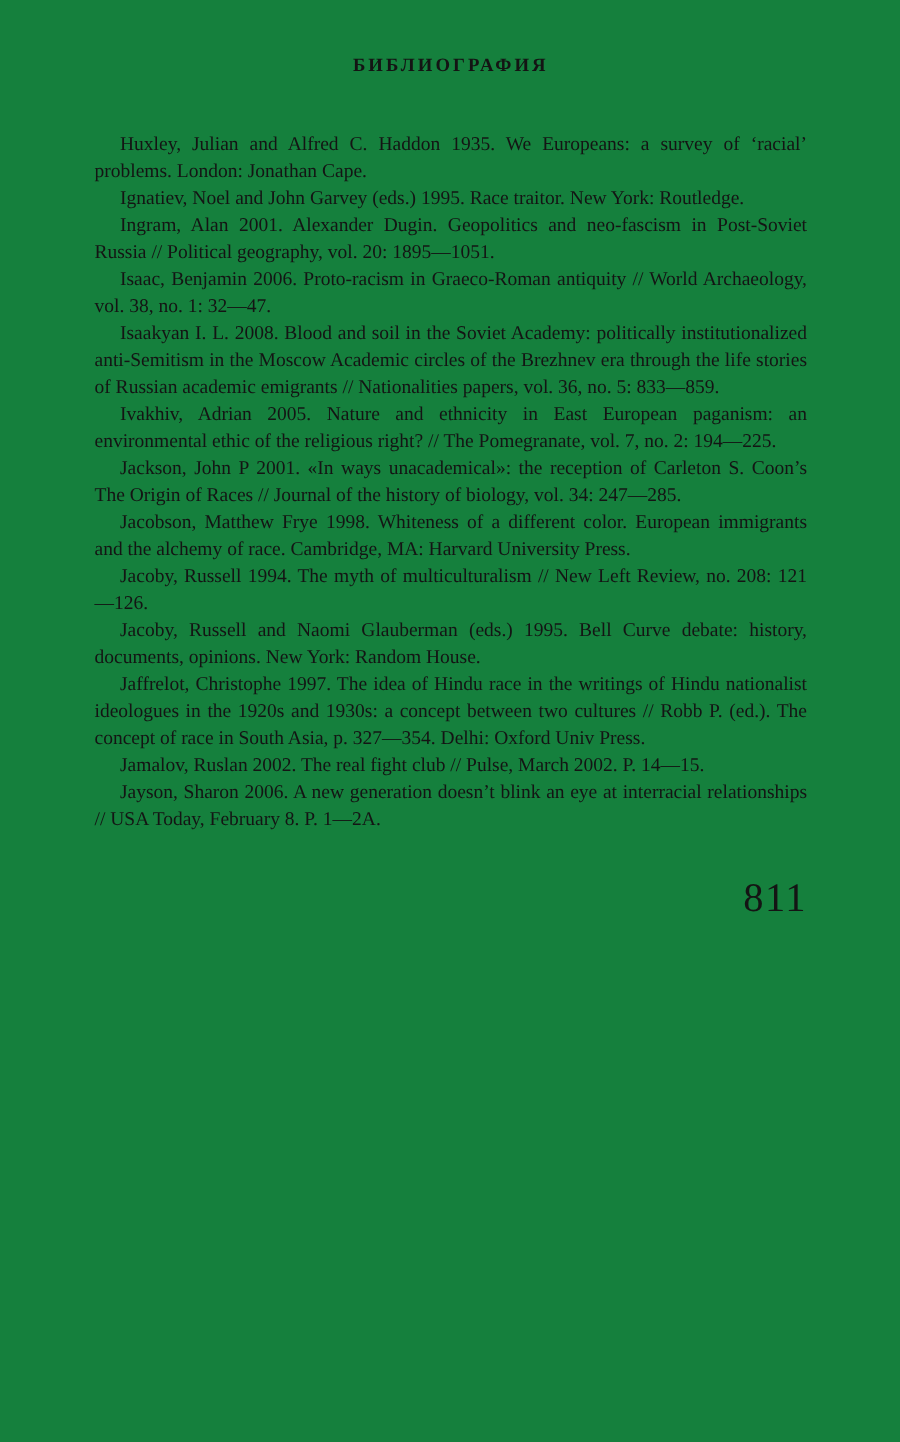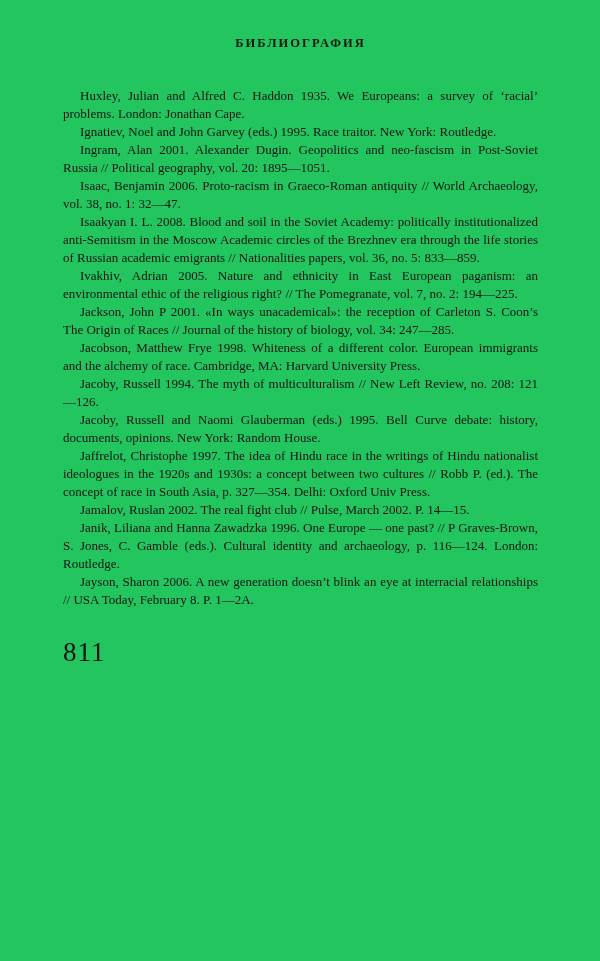--- a/index.html
+++ b/index.html
@@ -7,21 +7,21 @@
     padding: 0;
     background: #ffffff;
   }
   .page {
     position: relative;
     width: 600px;
     height: 961px;
     box-sizing: border-box;
     margin: 0 auto;
     padding: 36px 62px 0 63px;
-    background: #22c55e;
+    background: #15803d;
     color: #141414;
     font-family: "Liberation Serif", "DejaVu Serif", serif;
     overflow: hidden;
   }
   .running-head {
     text-align: center;
     font-size: 12.5px;
     font-weight: 600;
     letter-spacing: 2px;
     margin: 0 0 36px 0;
@@ -35,21 +35,21 @@
     font-size: 13px;
     line-height: 18px;
     text-align: justify;
     hyphens: auto;
     -webkit-hyphens: auto;
   }
   .entry.indent {
     text-indent: 17px;
   }
   .page-number {
-    text-align: left;
+    text-align: right;
     font-size: 27px;
     letter-spacing: 1px;
     margin-top: 28px;
     color: #141414;
   }
 </style>
 </head>
 <body>
 
 <div class="page">
@@ -61,18 +61,17 @@
       <p class="entry indent">Ingram, Alan 2001. Alexander Dugin. Geopolitics and neo-fascism in Post-Soviet Russia // Political geography, vol. 20: 1895—1051.</p>
       <p class="entry indent">Isaac, Benjamin 2006. Proto-racism in Graeco-Roman antiquity // World Archaeology, vol. 38, no. 1: 32—47.</p>
       <p class="entry indent">Isaakyan I. L. 2008. Blood and soil in the Soviet Academy: politically institutionalized anti-Semitism in the Moscow Academic circles of the Brezhnev era through the life stories of Russian academic emigrants // Nationalities papers, vol. 36, no. 5: 833—859.</p>
       <p class="entry indent">Ivakhiv, Adrian 2005. Nature and ethnicity in East European paganism: an environmental ethic of the religious right? // The Pomegranate, vol. 7, no. 2: 194—225.</p>
       <p class="entry indent">Jackson, John P 2001. «In ways unacademical»: the reception of Carleton S. Coon’s The Origin of Races // Journal of the history of biology, vol. 34: 247—285.</p>
       <p class="entry indent">Jacobson, Matthew Frye 1998. Whiteness of a different color. European immigrants and the alchemy of race. Cambridge, MA: Harvard University Press.</p>
       <p class="entry indent">Jacoby, Russell 1994. The myth of multiculturalism // New Left Review, no. 208: 121—126.</p>
       <p class="entry indent">Jacoby, Russell and Naomi Glauberman (eds.) 1995. Bell Curve debate: history, documents, opinions. New York: Random House.</p>
       <p class="entry indent">Jaffrelot, Christophe 1997. The idea of Hindu race in the writings of Hindu nationalist ideologues in the 1920s and 1930s: a concept between two cultures // Robb P. (ed.). The concept of race in South Asia, p. 327—354. Delhi: Oxford Univ Press.</p>
       <p class="entry indent">Jamalov, Ruslan 2002. The real fight club // Pulse, March 2002. P. 14—15.</p>
-      <p class="entry indent">Janik, Liliana and Hanna Zawadzka 1996. One Europe — one past? // P Graves-Brown, S. Jones, C. Gamble (eds.). Cultural identity and archaeology, p. 116—124. London: Routledge.</p>
       <p class="entry indent">Jayson, Sharon 2006. A new generation doesn’t blink an eye at interracial relationships // USA Today, February 8. P. 1—2A.</p>
     </div>
 
   <div class="page-number">811</div>
 </div>
 
 </body></html>

